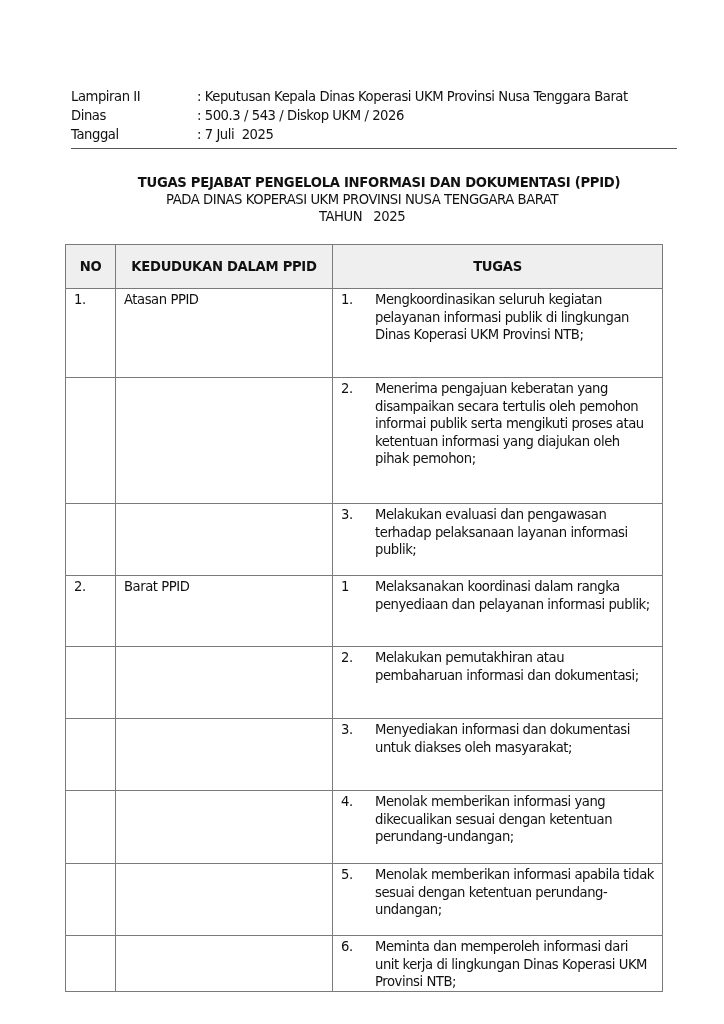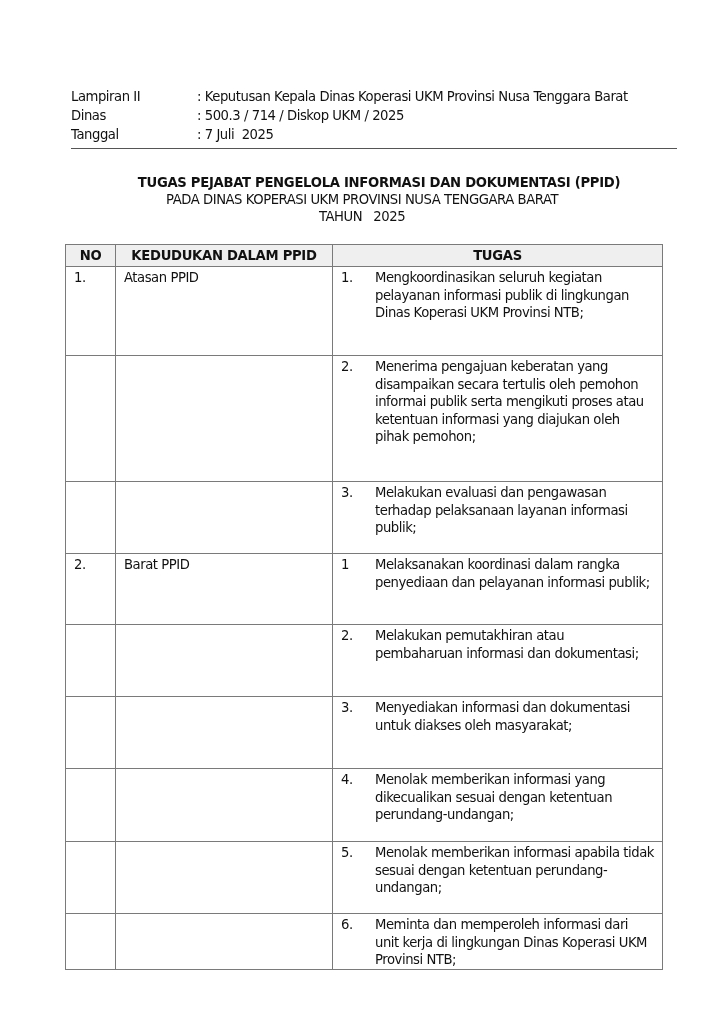--- a/index.html
+++ b/index.html
@@ -27,21 +27,21 @@
 
   table.ppid {
     position: absolute; left: 65px; top: 244px; width: 597px;
     border-collapse: collapse; table-layout: fixed;
     font-size: 13.2px; letter-spacing: -0.45px; line-height: 17.6px;
   }
   table.ppid col.c-no { width: 50px; }
   table.ppid col.c-ked { width: 217px; }
   table.ppid col.c-tugas { width: 330px; }
   table.ppid th, table.ppid td {
-    border: 1px solid #7a7a7a; vertical-align: top; padding: 2px;
+    border: 1px solid #7a7a7a; vertical-align: top; padding: 13px;
   }
   table.ppid thead th {
     background: #efefef; font-weight: bold; height: 17px;
     line-height: 17px; text-align: center; letter-spacing: -0.3px;
   }
   table.ppid td.no, table.ppid td.ked { padding: 2px 0 0 8px; }
   table.ppid td.tugas { padding: 2px 8px 0 8px; }
   .task { display: flex; }
   .task-num { width: 34px; flex: none; }
   .task-text { flex: 1; }
@@ -58,21 +58,21 @@
 </head>
 <body>
 
 <div class="meta">
   <div class="meta-row">
     <span class="meta-label">Lampiran II</span>
     <span class="meta-value">: Keputusan Kepala Dinas Koperasi UKM Provinsi Nusa Tenggara Barat</span>
   </div>
   <div class="meta-row">
     <span class="meta-label">Dinas</span>
-    <span class="meta-value">: 500.3 / 714 / Diskop UKM / 2025</span>
+    <span class="meta-value">: 500.3 / 543 / Diskop UKM / 2026</span>
   </div>
   <div class="meta-row">
     <span class="meta-label">Tanggal</span>
     <span class="meta-value">: 7 Juli  2025</span>
   </div>
 </div>
 
 <div class="rule"></div>
 
 <div class="title-block">

